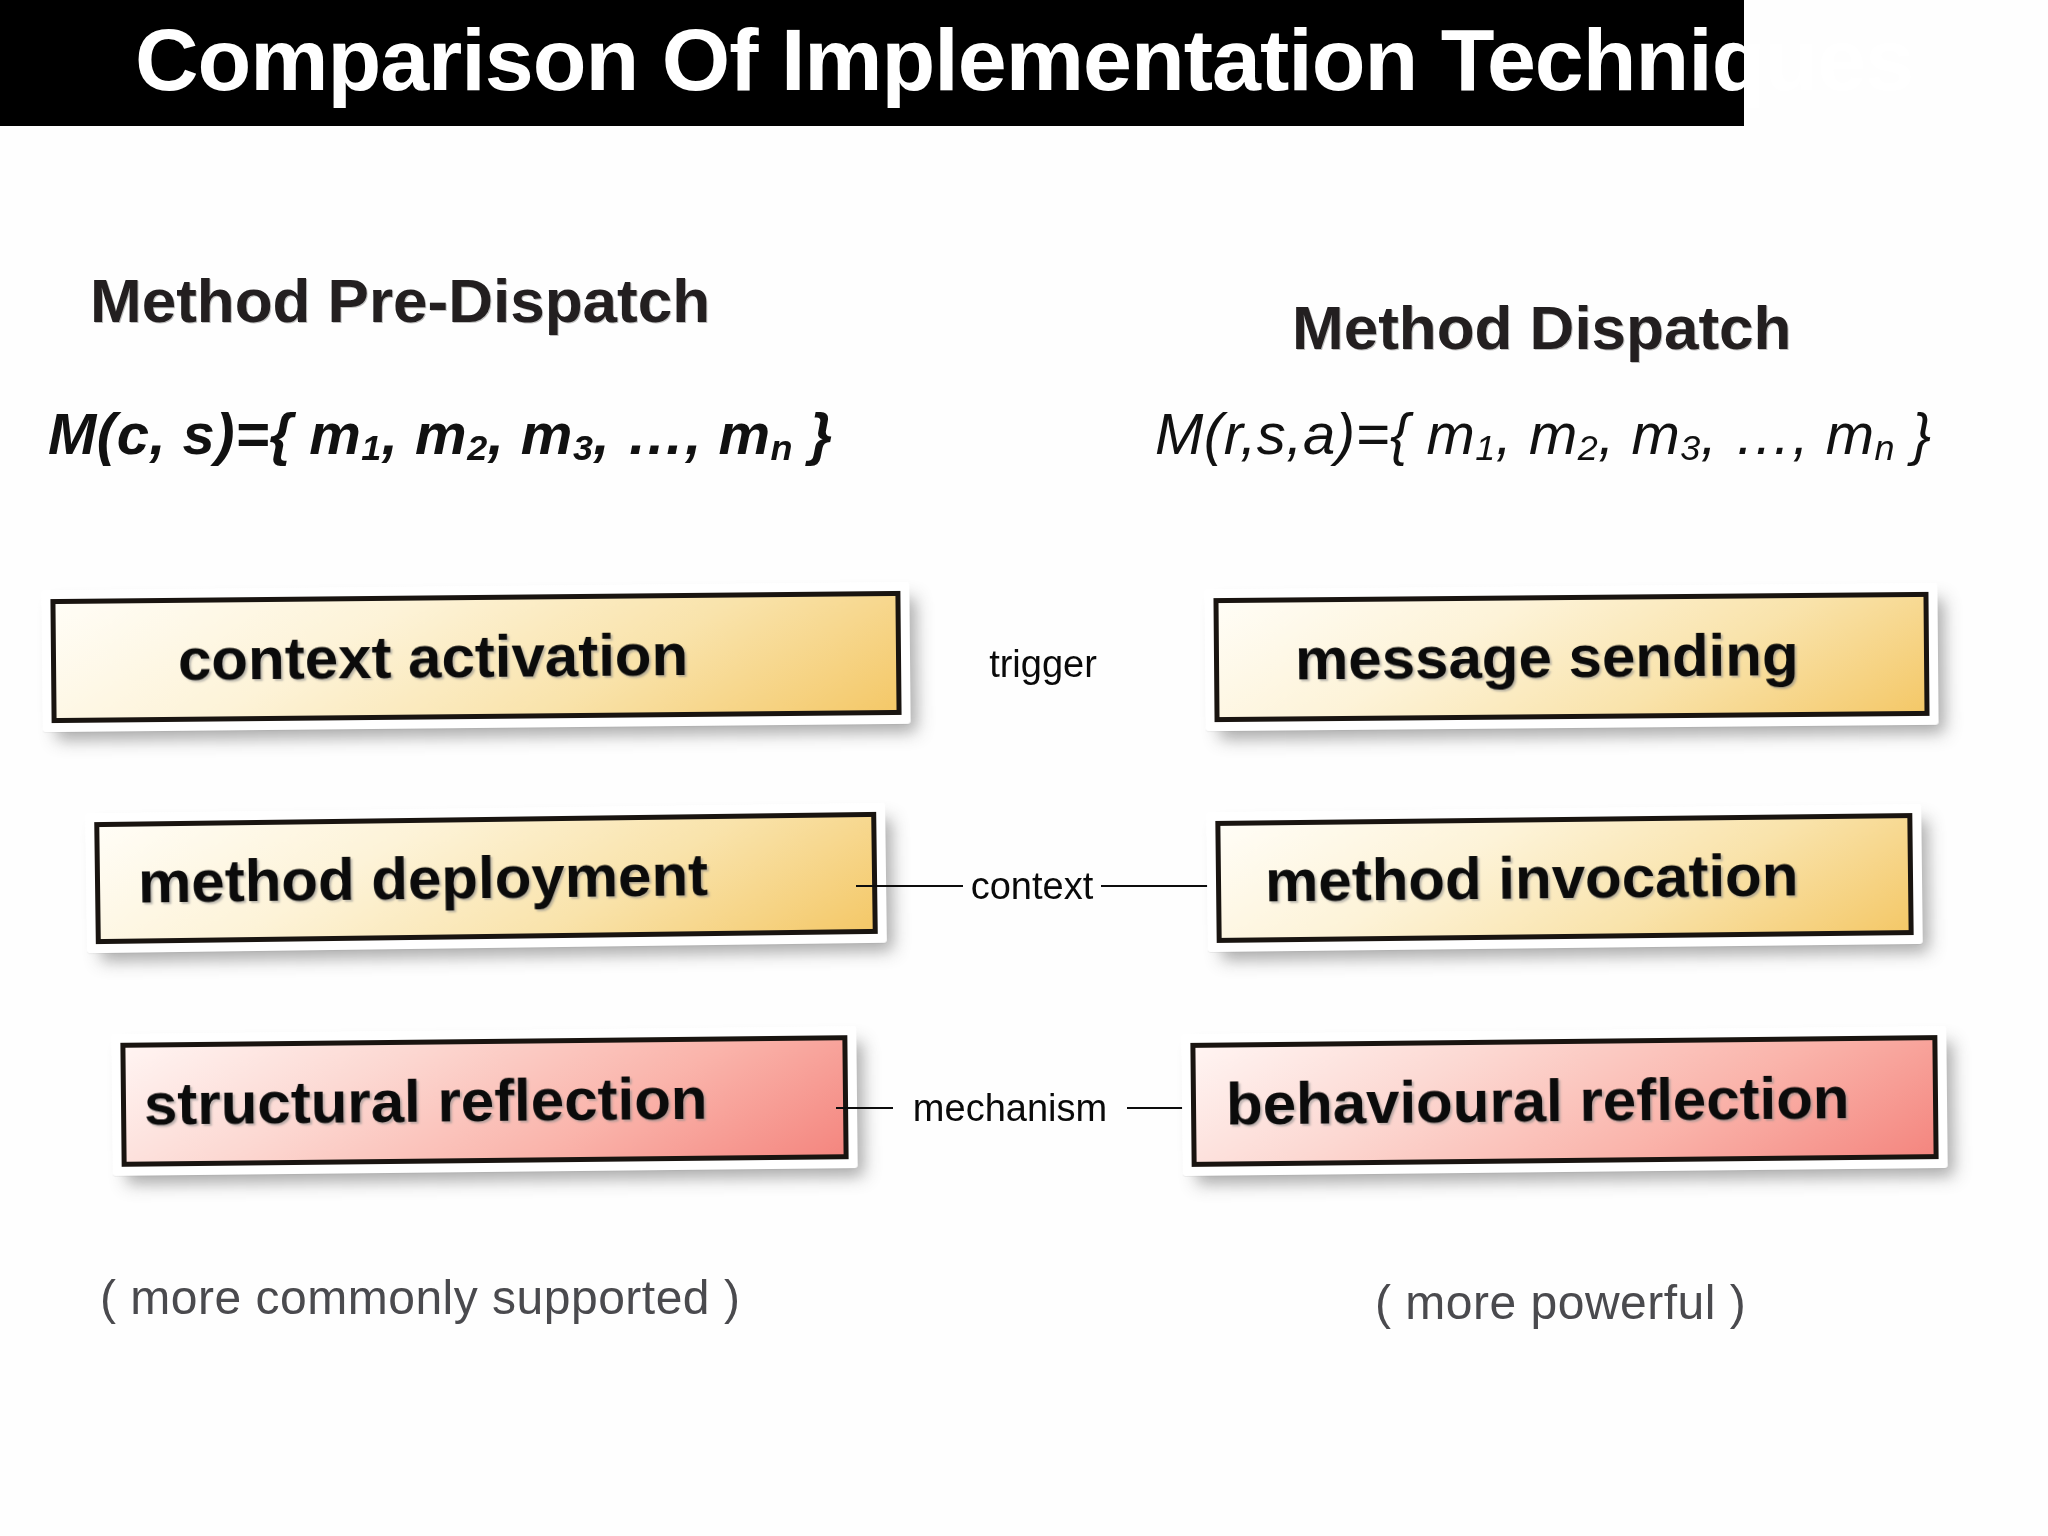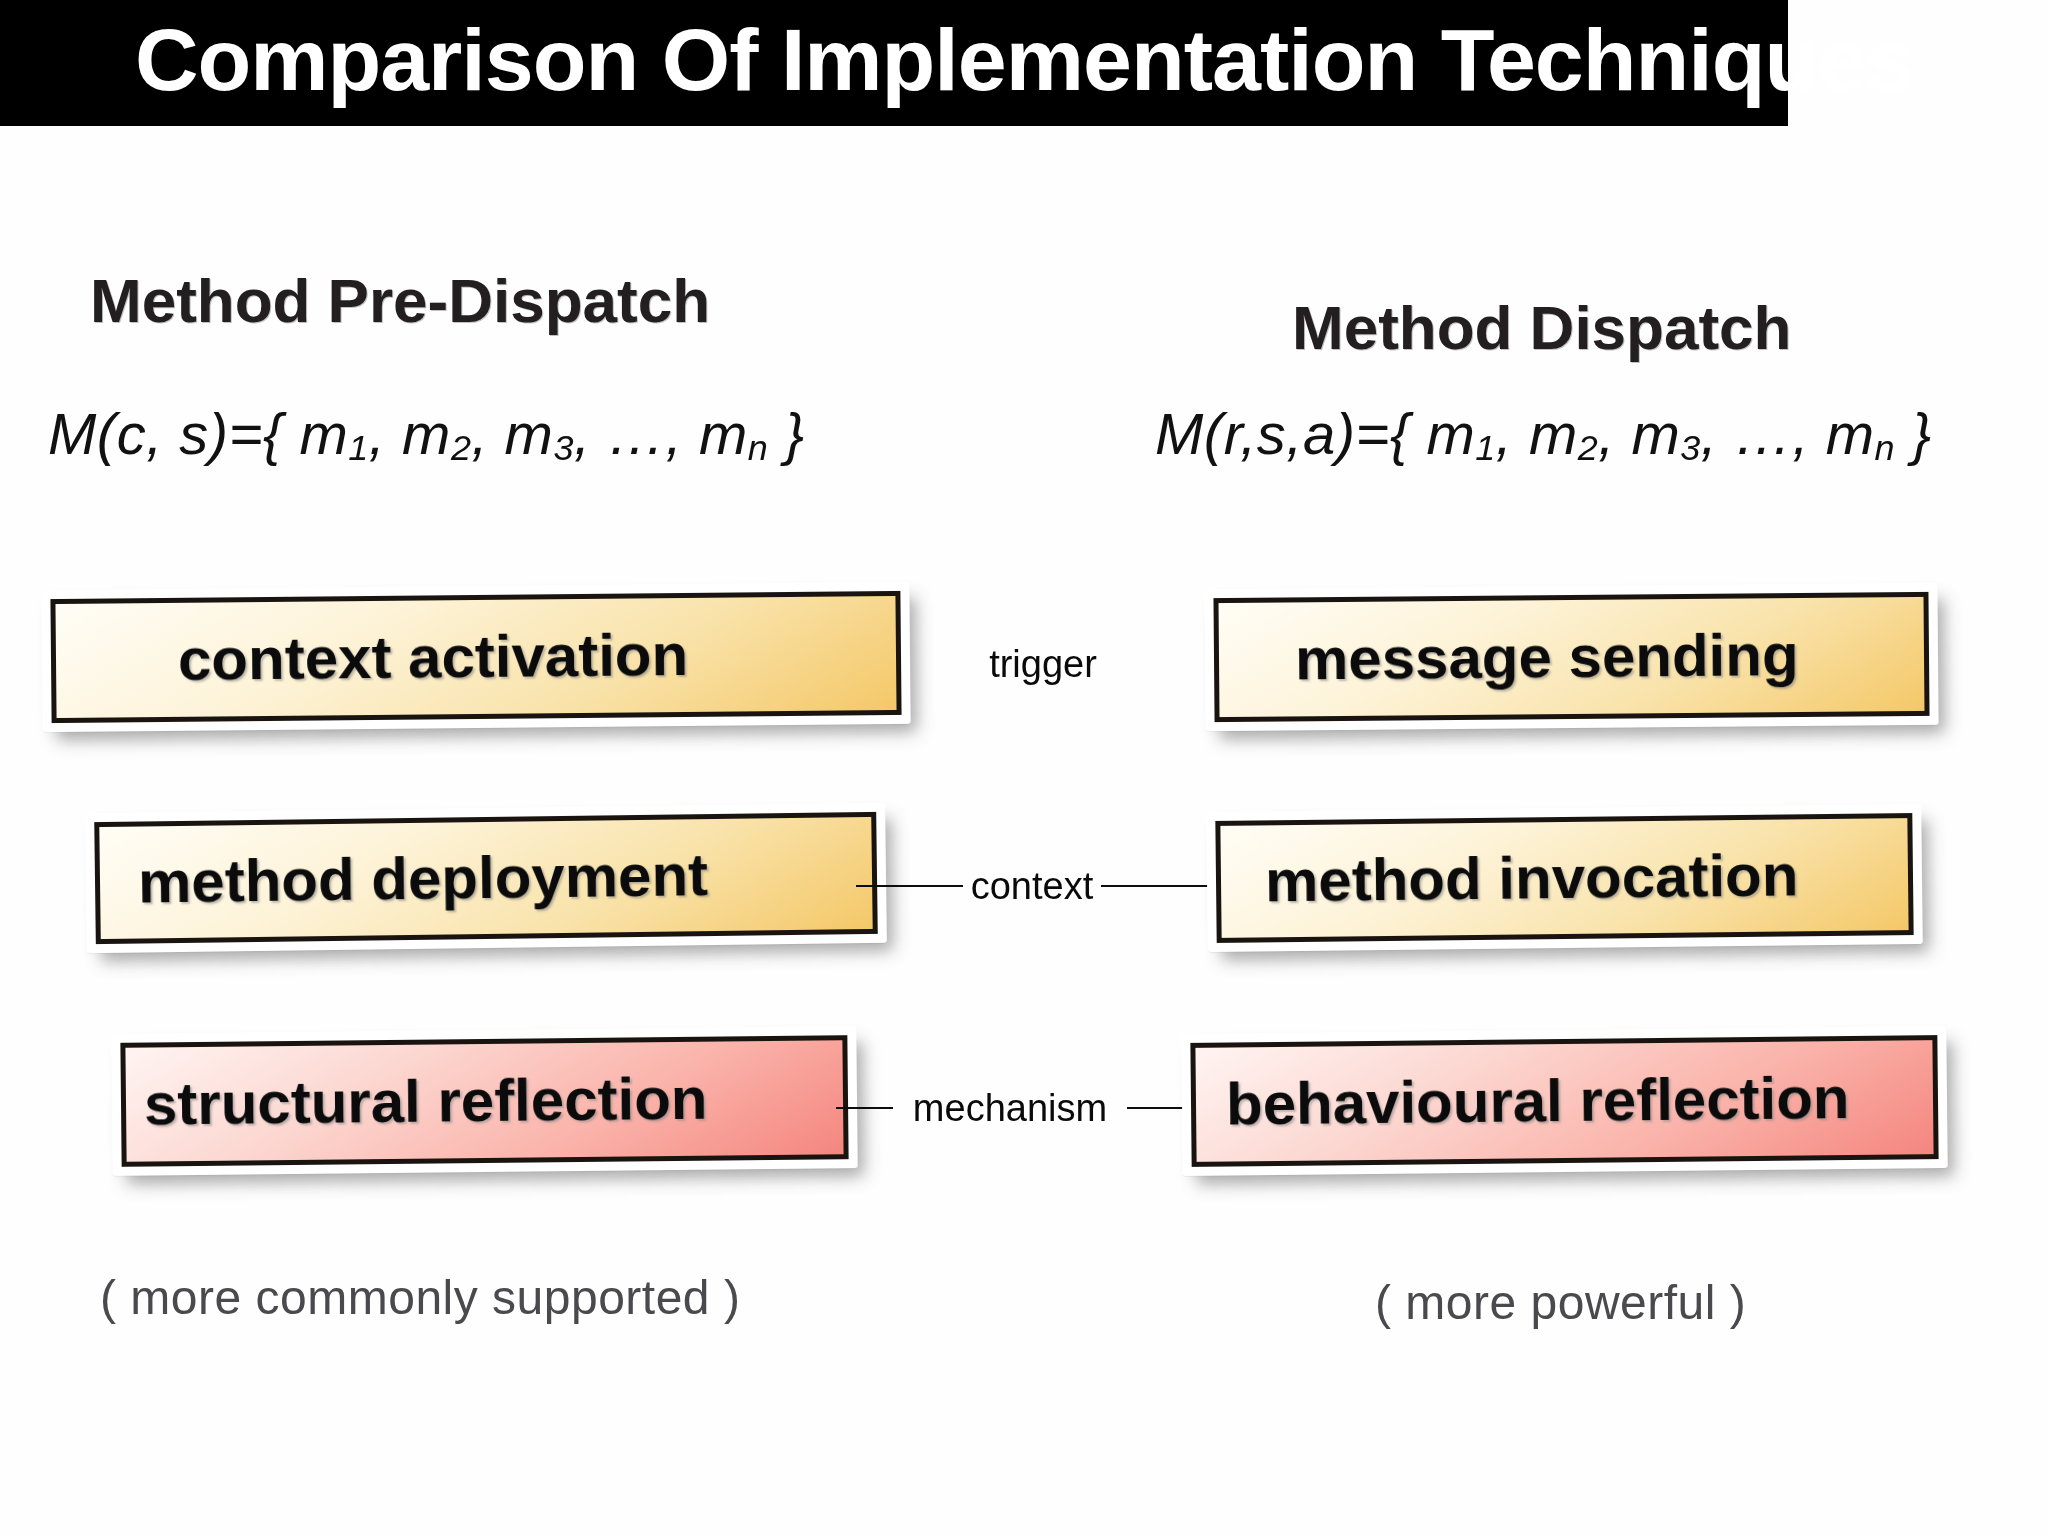--- a/index.html
+++ b/index.html
@@ -16,21 +16,20 @@
     background: #fefefe;
   }
 
   
   #title-banner {
     position: absolute;
     left: 0; top: 0;
     width: 1744px;
     height: 126px;
     background: #000000;
-    padding-left: 44px;
   }
   #title-text {
     position: absolute;
     left: 0; top: 0;
     width: 2048px;
     height: 126px;
     display: flex;
     align-items: center;
     justify-content: center;
     color: #ffffff;
@@ -61,21 +60,21 @@
     font-style: italic;
     font-size: 58px;
     color: #111111;
     white-space: nowrap;
     letter-spacing: 0.5px;
   }
   .formula sub {
     font-size: 0.62em;
     vertical-align: -0.18em;
   }
-  #formula-left  { left: 48px;  top: 400px; }
+  #formula-left  { left: 48px;  top: 400px; font-weight: bold; }
   #formula-right { left: 1155px; top: 400px; }
 
   
   .node {
     position: absolute;
     background: #ffffff;
     box-sizing: border-box;
     padding: 9px;
     border-radius: 3px;
     box-shadow: 10px 12px 16px -4px rgba(60,60,60,0.42);

